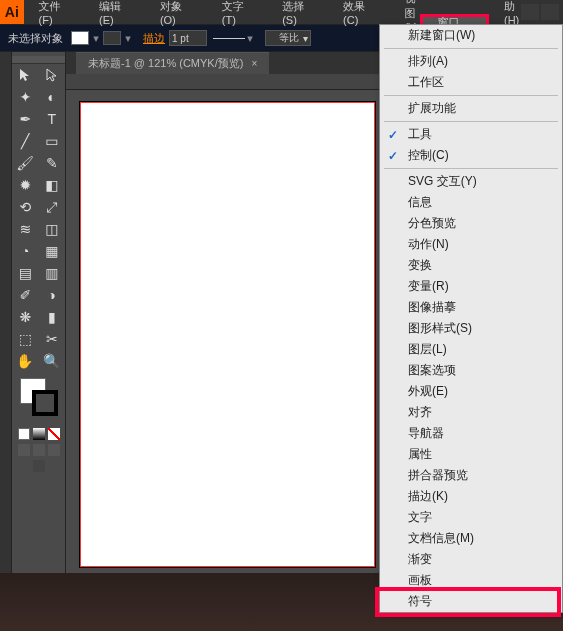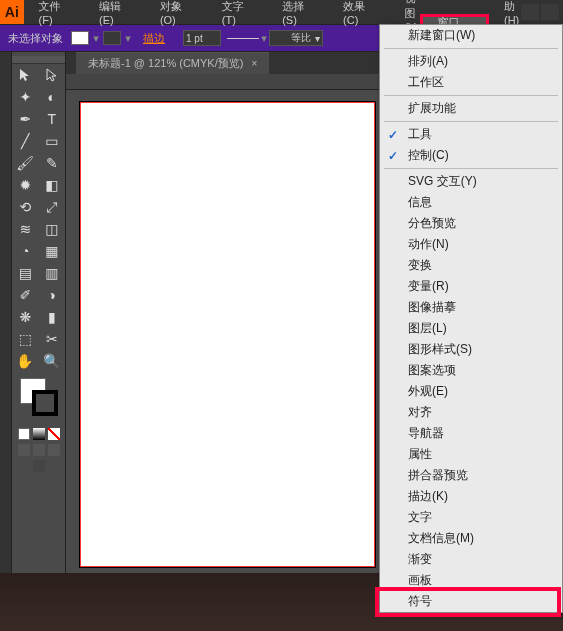--- a/index.html
+++ b/index.html
@@ -4,28 +4,28 @@
 <style>
   * { margin: 0; padding: 0; box-sizing: border-box; font-family: "Microsoft YaHei", sans-serif; }
   body { width: 563px; height: 631px; background: #323232; overflow: hidden; position: relative; }
   .menubar { height: 24px; background: #323232; display: flex; align-items: center; font-size: 11px; color: #ccc; }
   .ai-logo { width: 28px; height: 24px; background: #ff6600; color: #2a1300; font-weight: bold; font-size: 14px; display: flex; align-items: center; justify-content: center; }
   .menu-item { padding: 0 15px; height: 24px; display: flex; align-items: center; cursor: pointer; }
   .menu-item.cut { overflow: hidden; width: 30px; }
   .menu-item.highlighted { background: #555; border: 3px solid #ff0040; height: 28px; position: relative; top: 16px; }
   .menu-right { display: flex; align-items: center; margin-left: auto; margin-right: 4px; }
   .menu-right-icon { width: 18px; height: 16px; background: #3a3a3a; margin-left: 2px; }
-  .control-bar { height: 28px; background: #4c1d95; display: flex; align-items: center; font-size: 11px; color: #ccc; padding: 8px 8px; border-top: 1px solid #222; border-bottom: 1px solid #222; }
+  .control-bar { height: 28px; background: #0f172a; display: flex; align-items: center; font-size: 11px; color: #ccc; padding: 8px 8px; border-top: 1px solid #222; border-bottom: 1px solid #222; }
   .cb-label { margin-right: 8px; }
   .cb-swatch { width: 18px; height: 14px; background: #fff; border: 1px solid #666; margin-right: 2px; }
   .cb-dd { width: 10px; text-align: center; color: #888; }
   .cb-btn { width: 18px; height: 14px; background: #383838; border: 1px solid #555; margin: 0 2px; }
   .cb-stroke-label { color: #ff8800; margin-left: 10px; text-decoration: underline; }
-  .cb-input { width: 38px; height: 16px; background: #383838; border: 1px solid #555; color: #ccc; font-size: 10px; padding: 0 2px; margin-left: 18px; }
-  .cb-select { width: 54px; height: 16px; background: #383838; border: 1px solid #555; color: #ccc; font-size: 10px; padding: 0 2px; margin-left: 0; display:flex; align-items:center; justify-content:flex-end;}
+  .cb-input { width: 38px; height: 16px; background: #383838; border: 1px solid #555; color: #ccc; font-size: 10px; padding: 0 2px; margin-left: 4px; }
+  .cb-select { width: 46px; height: 16px; background: #383838; border: 1px solid #555; color: #ccc; font-size: 10px; padding: 0 2px; margin-left: 10px; display:flex; align-items:center; justify-content:flex-end;}
   .cb-line { width: 32px; height: 1px; background: #ccc; margin-left: 6px; }
   .workspace { display: flex; height: 577px; }
   .dock-strip { width: 12px; background: #333; border-right: 1px solid #222; }
   .toolbox { width: 54px; background: #4a4a4a; border-right: 1px solid #222; padding-top: 4px; }
   .tool-tab { height: 8px; background: #555; border-bottom: 1px solid #333; }
   .tool-grid { display: grid; grid-template-columns: 1fr 1fr; }
   .tool { height: 22px; display: flex; align-items: center; justify-content: center; color: #ddd; font-size: 14px; border: 1px solid transparent; }
   .tool svg { fill: #ddd; }
   .fill-stroke { position: relative; height: 54px; }
   .fs-fill { width: 26px; height: 26px; background: #fff; border: 1px solid #666; position: absolute; top: 6px; left: 8px; }
@@ -197,22 +197,22 @@
       <span>控制(C)</span>
     </div>
   <div class="dd-sep"></div>
   <div class="dd-item">SVG 交互(Y)</div>
   <div class="dd-item">信息</div>
   <div class="dd-item">分色预览</div>
   <div class="dd-item">动作(N)</div>
   <div class="dd-item">变换</div>
   <div class="dd-item">变量(R)</div>
   <div class="dd-item">图像描摹</div>
+  <div class="dd-item">图形样式(S)</div>
   <div class="dd-item">图层(L)</div>
-  <div class="dd-item">图形样式(S)</div>
   <div class="dd-item">图案选项</div>
   <div class="dd-item">外观(E)</div>
   <div class="dd-item">对齐</div>
   <div class="dd-item">导航器</div>
   <div class="dd-item">属性</div>
   <div class="dd-item">拼合器预览</div>
   <div class="dd-item">描边(K)</div>
   <div class="dd-item">文字</div>
   <div class="dd-item">文档信息(M)</div>
   <div class="dd-item">渐变</div>

